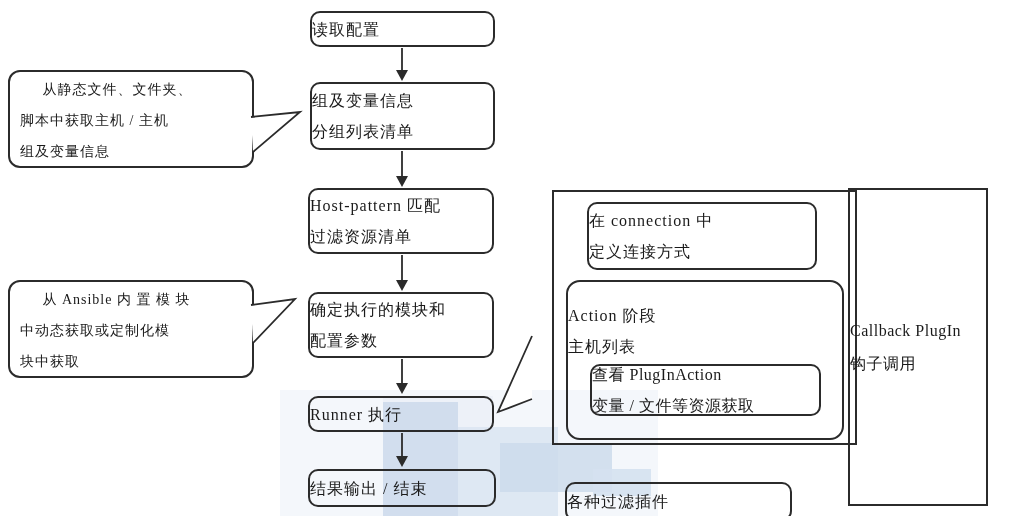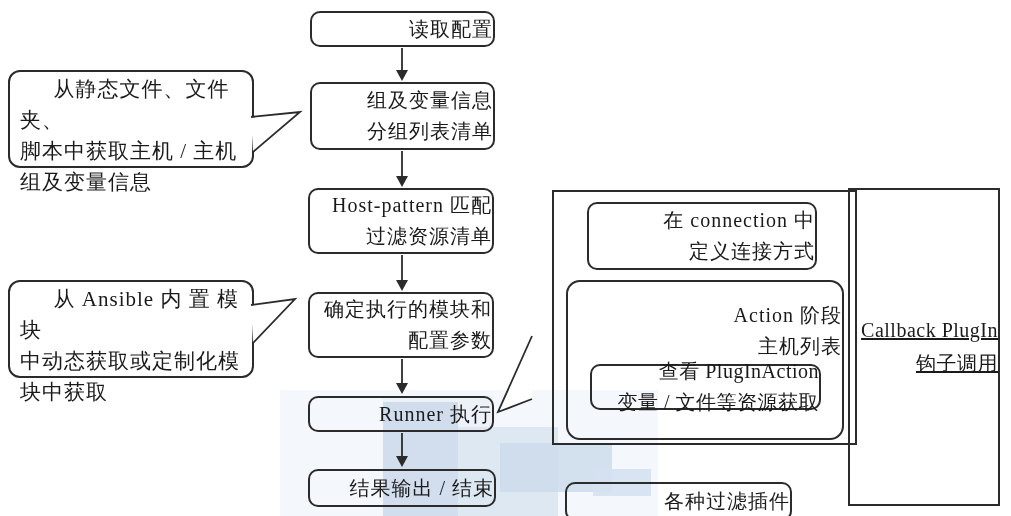--- a/index.html
+++ b/index.html
@@ -5,28 +5,28 @@
   html,body{margin:0;padding:0;background:#ffffff;}
   #canvas{
     position:relative;width:1011px;height:516px;background:#ffffff;
     font-family:"Liberation Serif","DejaVu Serif",serif;color:#1a1a1a;overflow:hidden;
   }
   svg.layer{position:absolute;left:0;top:0;width:1011px;height:516px;pointer-events:none;}
   #watermark{z-index:0;}
   #connectors{z-index:3;}
   .box{
     position:absolute;border:2px solid #2b2b2b;border-radius:10px;background:transparent;
-    display:flex;flex-direction:column;justify-content:center;align-items:flex-end;
-    font-size:20px;line-height:31px;letter-spacing:1px;text-align:center;z-index:1;
+    display:flex;flex-direction:column;justify-content:center;align-items:flex-start;
+    font-size:16px;line-height:31px;letter-spacing:1px;text-align:center;z-index:1;
     box-sizing:border-box;
   }
   .sharp{border-radius:0;}
   .callout{
     position:absolute;border:2px solid #2b2b2b;border-radius:12px;background:#ffffff;
-    font-size:21px;line-height:31px;letter-spacing:1px;z-index:1;box-sizing:border-box;
+    font-size:14px;line-height:31px;letter-spacing:1px;z-index:1;box-sizing:border-box;
     padding:2px 8px 2px 10px;
   }
   .callout span{display:block;}
   .callout .ind{text-indent:1.6em;}
   .container-box{
     position:absolute;border:2px solid #2b2b2b;background:transparent;z-index:1;box-sizing:border-box;
   }
   .inner{position:absolute;background:#ffffff00;}
   .top-text{justify-content:flex-start;padding-top:18px;}
 </style>
@@ -84,28 +84,28 @@
   </div>
 
   <div class="container-box" style="left:552px;top:190px;width:305px;height:255px;">
     <div class="box inner" style="left:33px;top:10px;width:230px;height:68px;">
       <span>在 connection 中</span>
       <span>定义连接方式</span>
     </div>
     <div class="box inner top-text" style="left:12px;top:88px;width:278px;height:160px;border-radius:14px;">
       <span>Action 阶段</span>
       <span>主机列表</span>
-      <div class="box inner" style="left:22px;top:82px;width:231px;height:46px;letter-spacing:0.5px;">
+      <div class="box inner" style="left:22px;top:82px;width:231px;height:52px;letter-spacing:0.5px;">
         <span>查看 PlugInAction</span>
         <span>变量 / 文件等资源获取</span>
       </div>
     </div>
   </div>
 
-  <div class="box sharp" style="left:848px;top:188px;width:152px;height:318px;line-height:33px;letter-spacing:0.5px;text-decoration:underline;">
+  <div class="box sharp" style="left:848px;top:188px;width:140px;height:318px;line-height:33px;letter-spacing:0.5px;">
     <span>Callback PlugIn</span>
     <span>钩子调用</span>
   </div>
 
   <div class="box" style="left:565px;top:468px;width:227px;height:39px;margin-top:14px;">
     <span>各种过滤插件</span>
   </div>
 
   <svg class="layer" id="connectors" viewBox="0 0 1011 516">
     <g stroke="#2b2b2b" stroke-width="1.8" fill="none">

